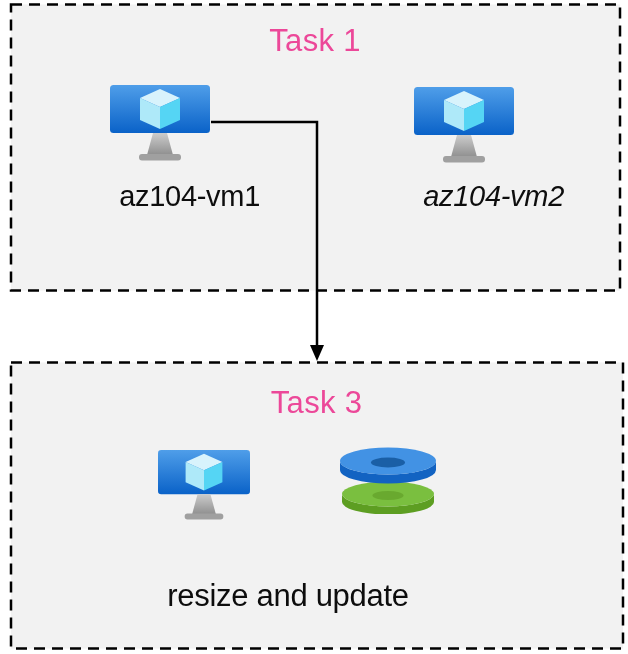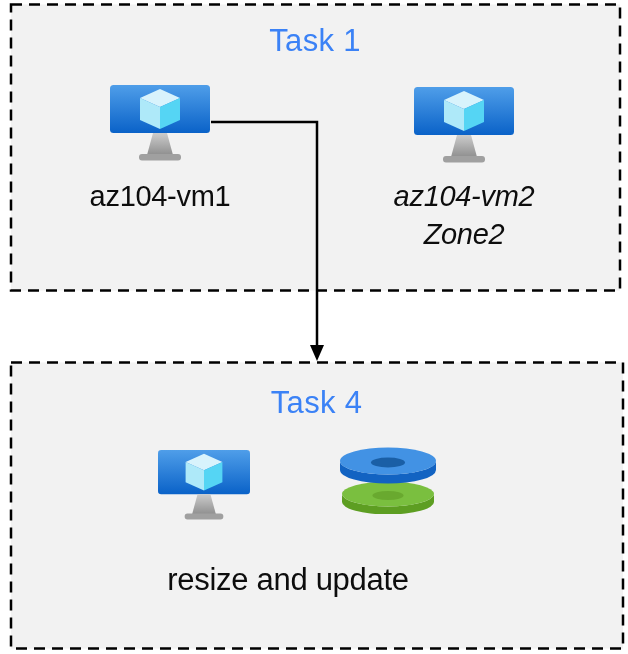--- a/index.html
+++ b/index.html
@@ -2,23 +2,23 @@
 <html><head>
 <meta charset="utf-8">
 <style>
   html,body { margin:0; padding:0; background:#ffffff; }
   body { font-family:"Liberation Sans","DejaVu Sans",sans-serif; }
   .canvas { position:relative; width:628px; height:654px; background:#ffffff; overflow:hidden; }
   .bg { position:absolute; left:0; top:0; width:628px; height:654px; }
   .abs { position:absolute; }
   .dashed-rect { stroke:#000000; stroke-width:2.5; stroke-dasharray:11 7; }
   .connector-path { stroke-width:2.5; fill:none; }
-  .box-title { font-size:31px; font-weight:400; color:#3b82f6; text-align:center; letter-spacing:0.3px; }
-  .vm-label { font-size:29px; color:#0d0d0d; text-align:center; line-height:38px; letter-spacing:-0.3px; }
-  .caption { font-size:31px; color:#0d0d0d; text-align:center; letter-spacing:-0.3px; }
+  .box-title { font-size:31px; font-weight:400; color:#ec4899; text-align:center; letter-spacing:0.3px; }
+  .vm-label { font-size:29px; color:#0d0d0d; text-align:right; line-height:38px; letter-spacing:-0.3px; }
+  .caption { font-size:31px; color:#0d0d0d; text-align:center; letter-spacing:-0.3px;margin-top:16px; }
 </style>
 </head>
 <body>
 
 <div class="canvas">
 
   <svg width="0" height="0" style="position:absolute" aria-hidden="true">
     <defs>
       <linearGradient id="gradScreen" x1="0" y1="0" x2="0" y2="1">
         <stop offset="0" stop-color="#4f9ee9"></stop>
@@ -65,24 +65,23 @@
     <div>az104-vm1</div>
   </div>
 
   <div class="abs" style="left:414px; top:87px;">
     <svg width="100" height="76" viewBox="0 0 100 76">
       <use href="#vm-icon-shape"></use>
     </svg>
   </div>
   <div class="abs vm-label" style="left:364px; top:177px; width:200px;font-style:italic;">
     <div>az104-vm2</div>
-    <div>Zone2</div>
   </div>
 
-  <div class="abs box-title" style="left:10px; top:385px; width:613px;">Task 4</div>
+  <div class="abs box-title" style="left:10px; top:385px; width:613px;">Task 3</div>
 
   <div class="abs" style="left:158px; top:450px;">
     <svg width="92" height="70" viewBox="0 0 100 76">
       <use href="#vm-icon-shape"></use>
     </svg>
   </div>
 
   <div class="abs" style="left:336px; top:444px;">
     <svg width="104" height="70" viewBox="0 0 104 70">
       <use href="#disks-icon-shape"></use>

